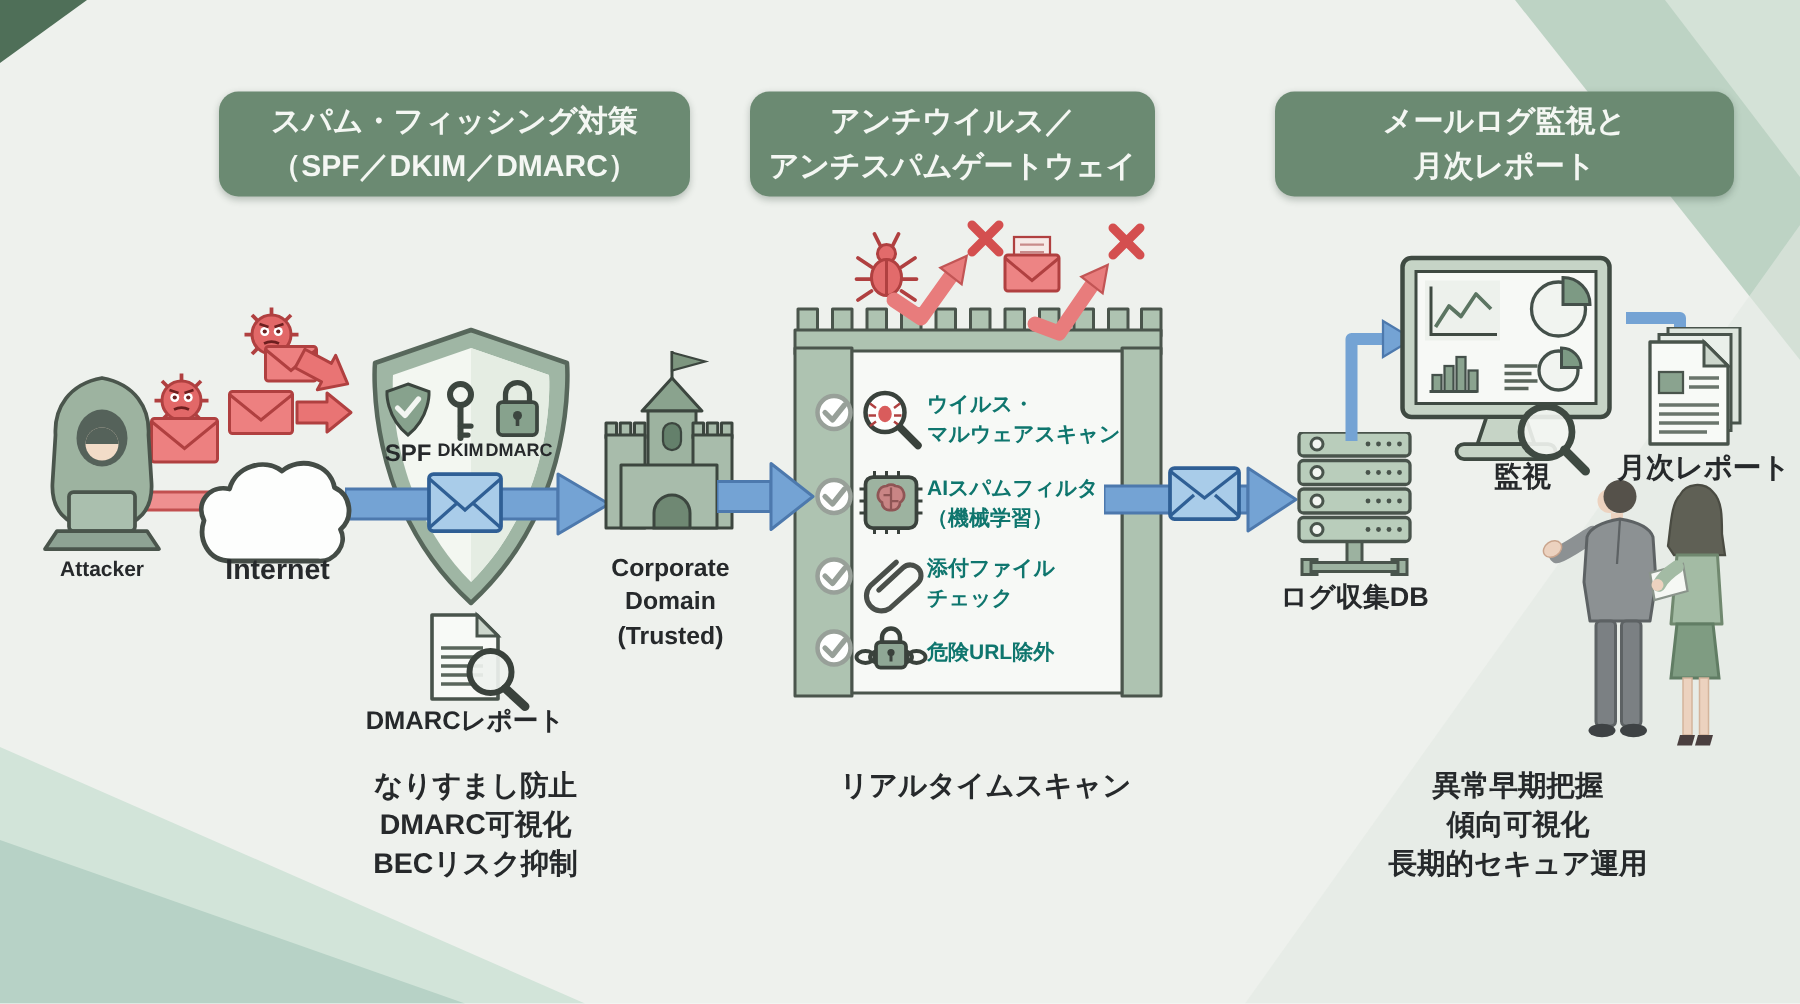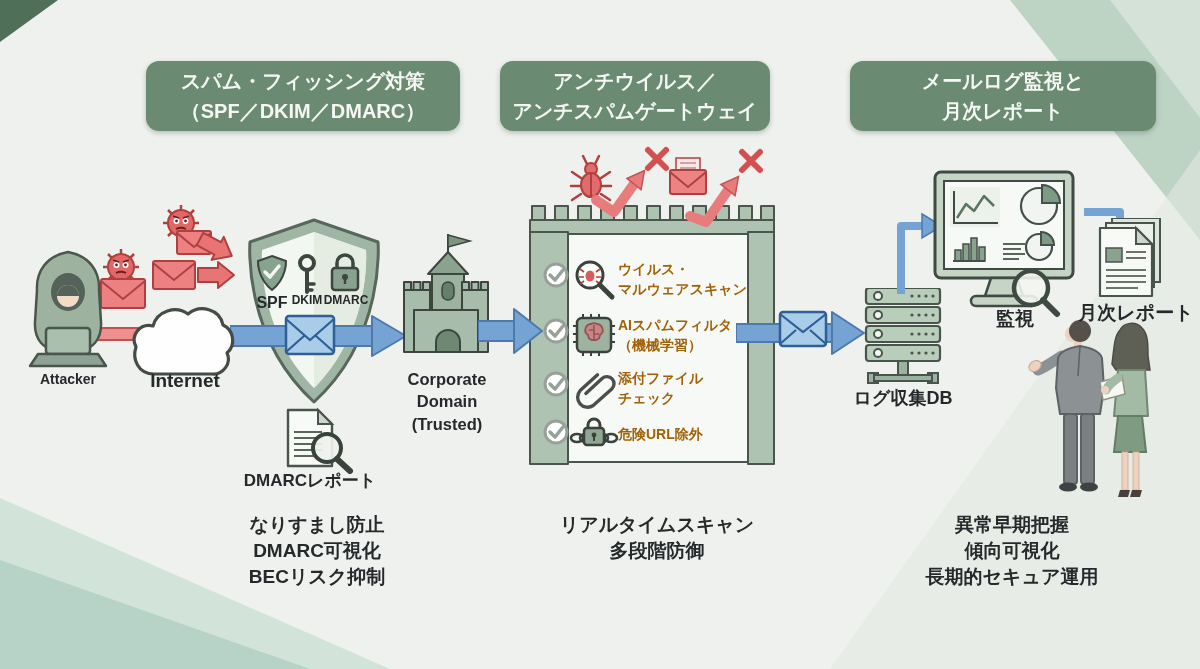--- a/index.html
+++ b/index.html
@@ -8,21 +8,21 @@
     font-family:"Liberation Sans","DejaVu Sans",sans-serif;}
   .abs{position:absolute}
   .hdr{position:absolute;display:flex;flex-direction:column;align-items:center;justify-content:center;
     background:var(--header-green,#6b8a72);color:#f4f7f3;font-weight:bold;font-size:20px;line-height:1.5;
     border-radius:13px;box-shadow:0 2px 5px rgba(40,60,45,.28);text-align:center}
   .lbl{position:absolute;font-weight:bold;color:var(--text,#26292b);text-align:center;line-height:1.35}
   .lbl span{display:block}
   .benefit{position:absolute;font-weight:bold;color:var(--text,#26292b);text-align:center;
     font-size:19px;line-height:1.38}
   .benefit span{display:block}
-  .rowtxt{position:absolute;font-weight:bold;color:#a16207;font-size:14px;line-height:1.45;text-align:left}
+  .rowtxt{position:absolute;font-weight:bold;color:#0f766e;font-size:14px;line-height:1.45;text-align:left}
   .rowtxt span{display:block}
   .redline{position:absolute;background:#ef9090;border:2px solid #c25050;border-radius:2px}
   .f-sage{fill:var(--sage,#aec3b1)}
   .f-panel{fill:var(--panel,#f7f9f6)}
   .f-red{fill:var(--red,#e97474)}
   .f-blue{fill:var(--blue,#74a3d4)}
   .s-blue{stroke:var(--blue-dark,#4d79ad);stroke-width:2;stroke-linejoin:round}
 </style>
 </head>
 <body>
@@ -439,21 +439,20 @@
   <div class="lbl" style="left:1072px;top:300px;width:128px;font-size:19px">月次レポート</div>
   <div class="lbl" style="left:240px;top:470px;width:140px;font-size:17px">DMARCレポート</div>
 
   <div class="benefit" style="left:180px;top:512px;width:274px">
     <span>なりすまし防止</span>
       <span>DMARC可視化</span>
       <span>BECリスク抑制</span>
   </div>
   <div class="benefit" style="left:520px;top:512px;width:274px">
     <span>リアルタイムスキャン</span>
-      <span>多段階防御</span>
   </div>
   <div class="benefit" style="left:870px;top:512px;width:284px">
     <span>異常早期把握</span>
       <span>傾向可視化</span>
       <span>長期的セキュア運用</span>
   </div>
 
 </div>
 
 </body></html>

